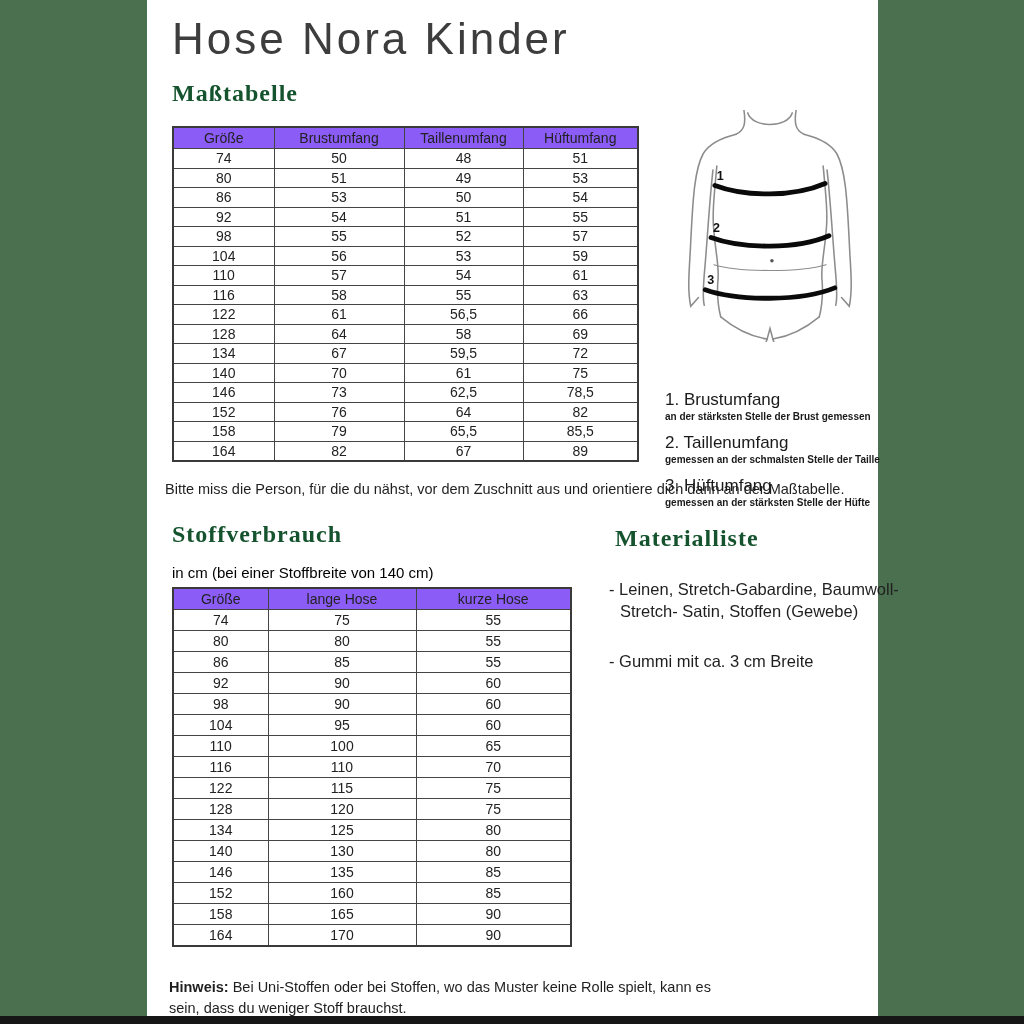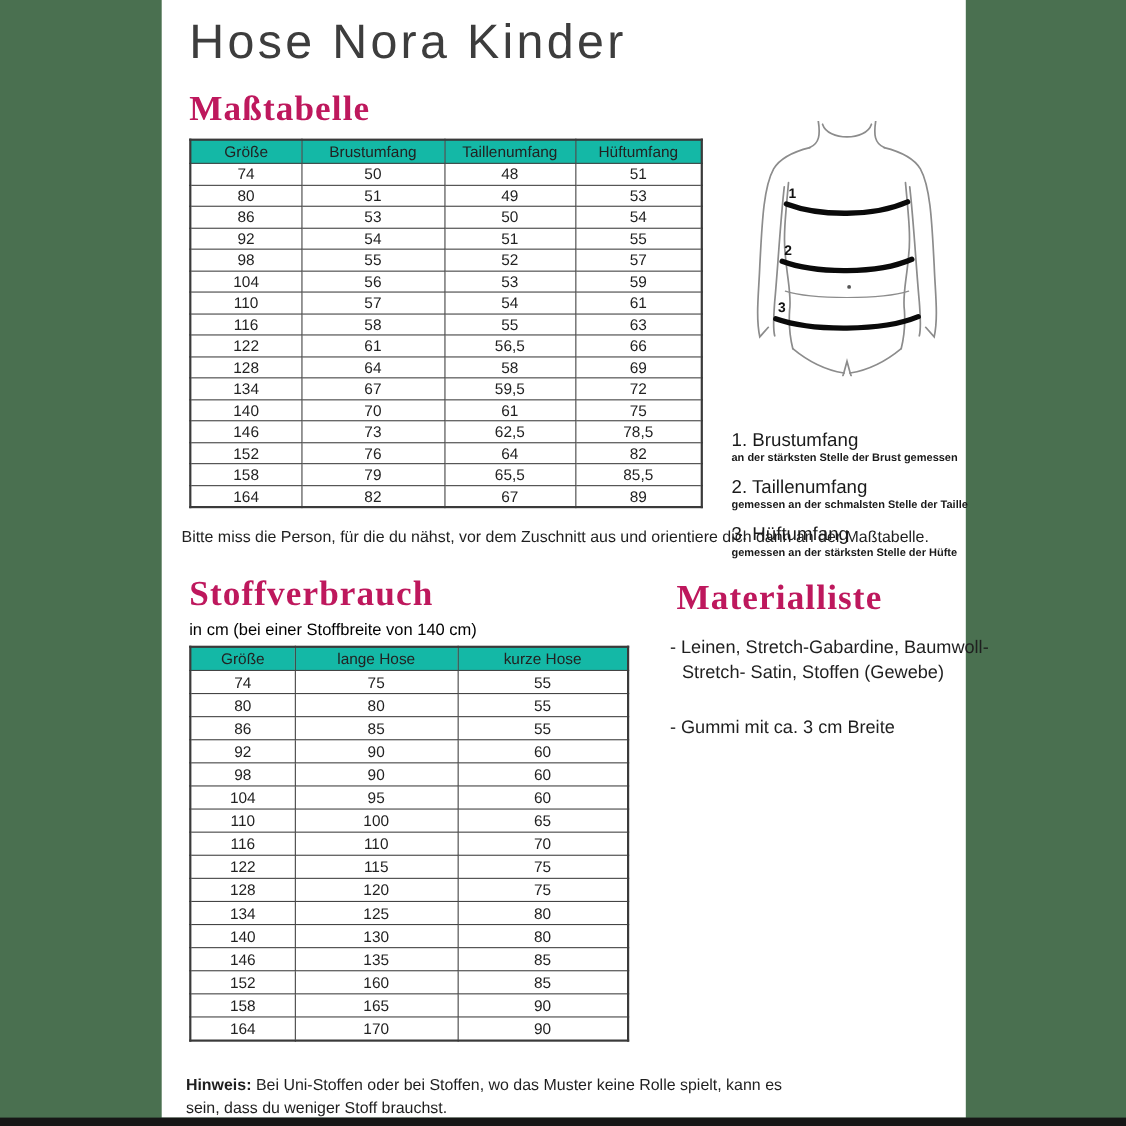--- a/index.html
+++ b/index.html
@@ -19,42 +19,42 @@
     position:absolute;left:0;top:1016px;width:1024px;height:8px;
     background:#161616;
   }
   .doc-title{
     position:absolute;left:25px;top:14px;
     font-size:44px;font-weight:200;letter-spacing:3px;color:#3d3d3d;
     font-family:"Liberation Sans", sans-serif;
   }
   .section-heading{
     font-family:"Liberation Serif", serif;
-    font-weight:700;color:#be185d;font-size:32px;letter-spacing:1px;
+    font-weight:700;color:#14532d;font-size:24px;letter-spacing:1px;
   }
   #h-masstabelle{position:absolute;left:25px;top:80px;}
   #h-stoff{position:absolute;left:25px;top:521px;}
   #h-material{position:absolute;left:468px;top:525px;}
   .sub-note{
     position:absolute;left:25px;top:564px;
     font-size:15px;color:#000000;
   }
   table{
     border-collapse:collapse;table-layout:fixed;
     position:absolute;
     font-size:14px;color:#222;
   }
   #tbl-mass{left:25px;top:126px;width:465px;}
   #tbl-stoff{left:25px;top:587px;width:398px;}
   th,td{
     border:1.5px solid #444;text-align:center;padding:0;
     font-weight:400;
   }
   table{border:2px solid #3a3a3a;}
-  th{background:#14b8a6;height:20px;}
+  th{background:#8b5cf6;height:20px;}
   #tbl-mass td{height:18.5px;}
   #tbl-stoff td{height:20px;}
   #tbl-mass col.c0{width:101px}#tbl-mass col.c1{width:130px}
   #tbl-mass col.c2{width:119px}#tbl-mass col.c3{width:115px}
   #tbl-stoff col.c0{width:95px}#tbl-stoff col.c1{width:148px}#tbl-stoff col.c2{width:155px}
   .measure-note{
     position:absolute;left:18px;top:481px;width:705px;
     font-size:14.5px;
   }
   .figure-wrap{

